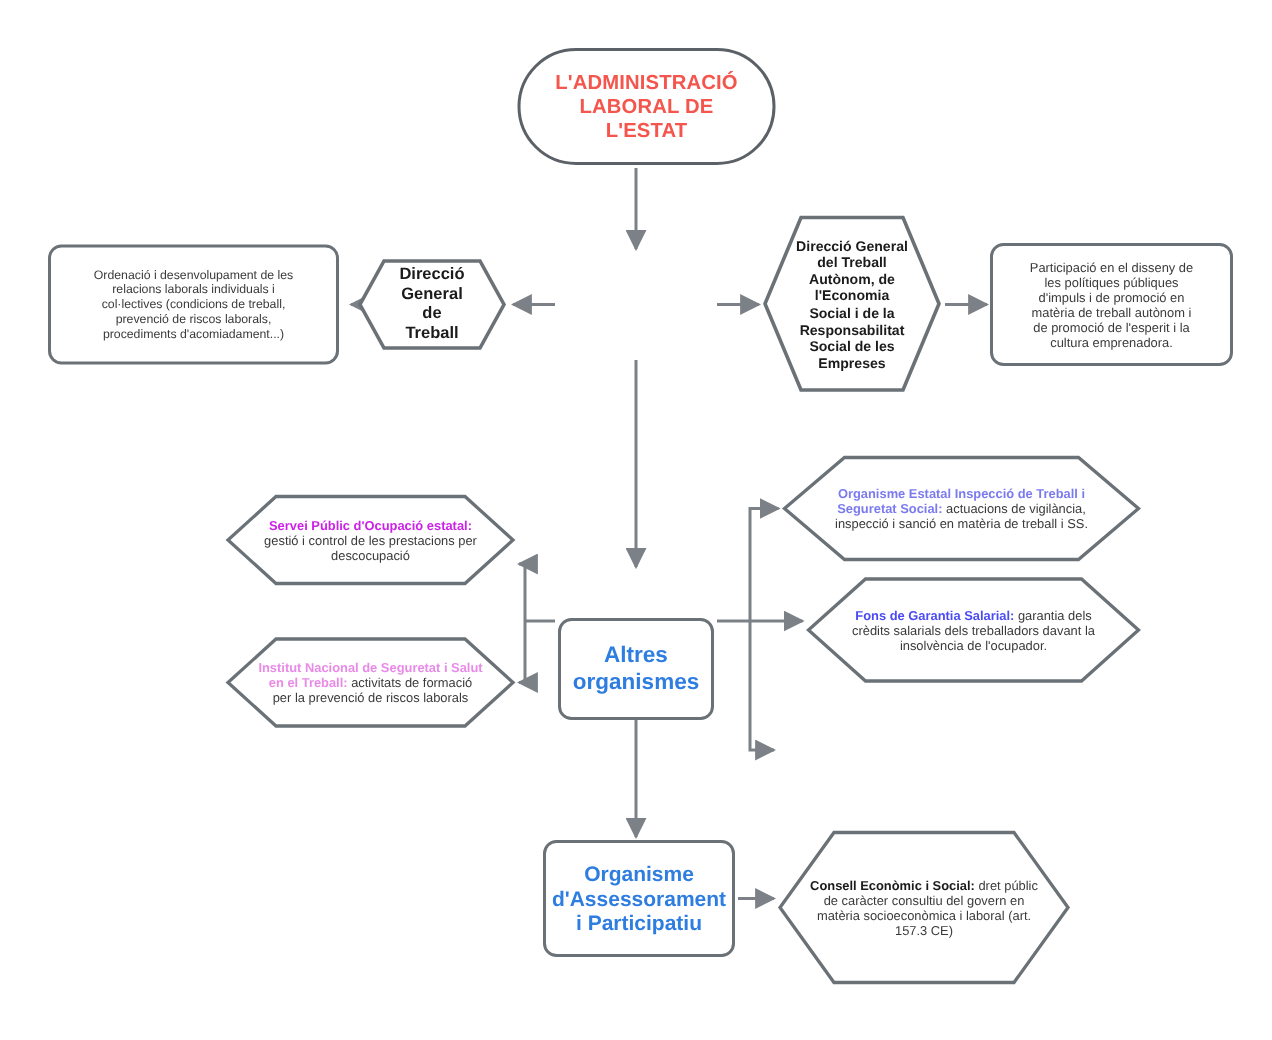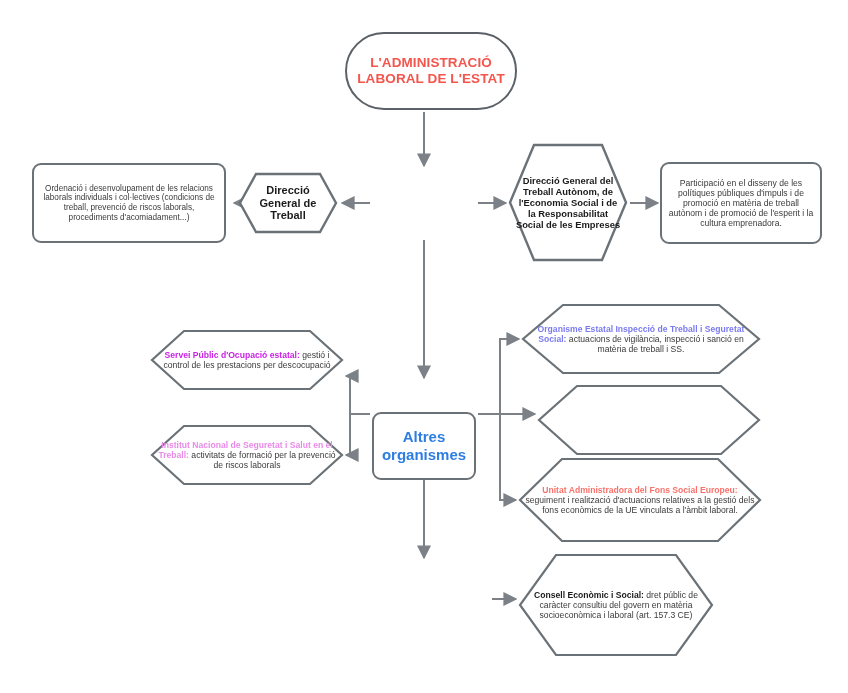--- a/index.html
+++ b/index.html
@@ -25,21 +25,21 @@
     position:absolute;
     box-sizing:border-box;
     display:flex;
     align-items:center;
     justify-content:center;
     text-align:center;
     background:#ffffff;
     z-index:3;
   }
   .node .inner{
-    padding:2px 6px;
+    padding:2px 22px;
     line-height:1.18;
     width:100%;
   }
 
   
   .rect{
     border:2.2px solid #6b7277;
     border-radius:9px;
   }
   .stadium{
@@ -256,31 +256,33 @@
     </svg>
     <div class="inner t-body">
       <span class="lead-pink">Institut Nacional de Seguretat i Salut en el Treball:</span><span> activitats de formació per la prevenció de riscos laborals</span>
     </div>
   </div>
 
   <div id="n-fogasa" class="node hex">
     <svg class="hexbg" viewBox="0 0 224 72" preserveAspectRatio="none">
       <polygon points="40,2 184,2 222,36 184,70 40,70 2,36" fill="#ffffff" stroke="#6b7277" stroke-width="2.2"></polygon>
     </svg>
-  </div>
-
-  <div id="n-uafse" class="node hex">
-    <svg class="hexbg" viewBox="0 0 244 86" preserveAspectRatio="none">
-      <polygon points="44,2 200,2 242,43 200,84 44,84 2,43" fill="#ffffff" stroke="#6b7277" stroke-width="2.2"></polygon>
-    </svg>
-    <div class="inner t-body">
-      <span class="lead-red">Unitat Administradora del Fons Social Europeu:</span><span> seguiment i realització d'actuacions relatives a la gestió dels fons econòmics de la UE vinculats a l'àmbit laboral.</span>
-    </div>
-  </div>
-
+    <div class="inner t-body">
+      <span class="lead-blueviolet">Fons de Garantia Salarial:</span><span> garantia dels crèdits salarials dels treballadors davant la insolvència de l'ocupador.</span>
+    </div>
+  </div>
+
+
+  <div id="n-assess" class="node rect">
+    <div class="inner t-blue-sm">
+      <div>Organisme</div>
+      <div>d'Assessorament</div>
+      <div>i Participatiu</div>
+    </div>
+  </div>
 
   <div id="n-ces" class="node hex">
     <svg class="hexbg" viewBox="0 0 196 104" preserveAspectRatio="none">
       <polygon points="38,2 158,2 194,52 158,102 38,102 2,52" fill="#ffffff" stroke="#6b7277" stroke-width="2.2"></polygon>
     </svg>
     <div class="inner t-body">
       <span class="lead-black">Consell Econòmic i Social:</span><span>  dret públic de caràcter consultiu del govern en matèria socioeconòmica i laboral (art. 157.3 CE)</span>
     </div>
   </div>
 

